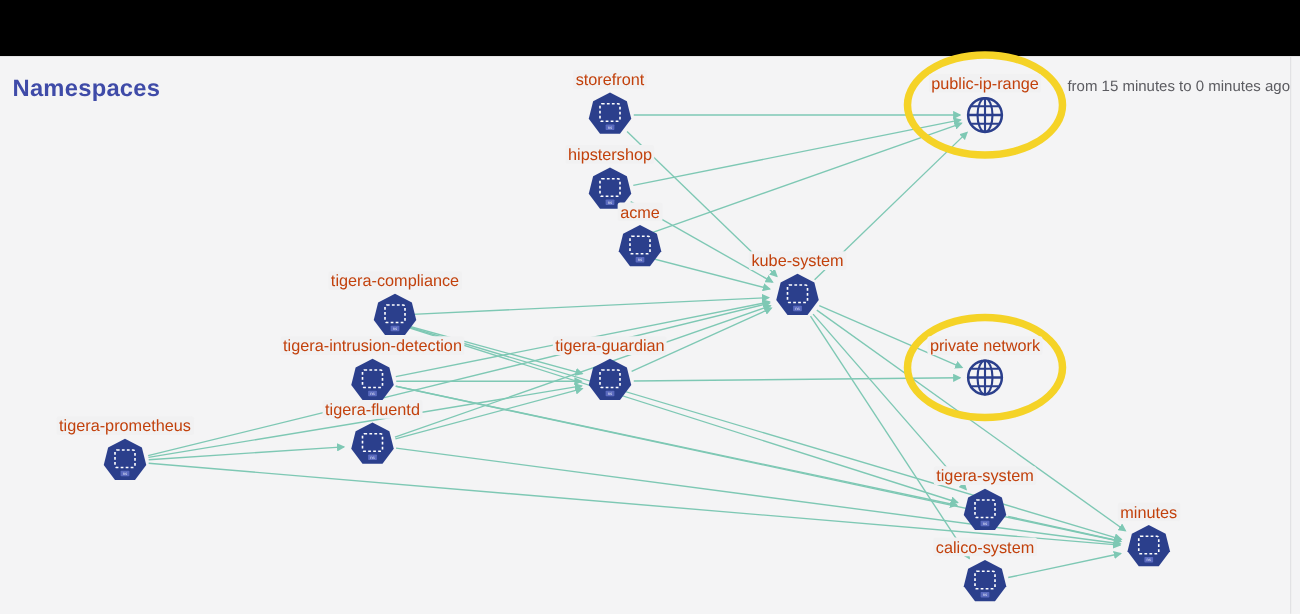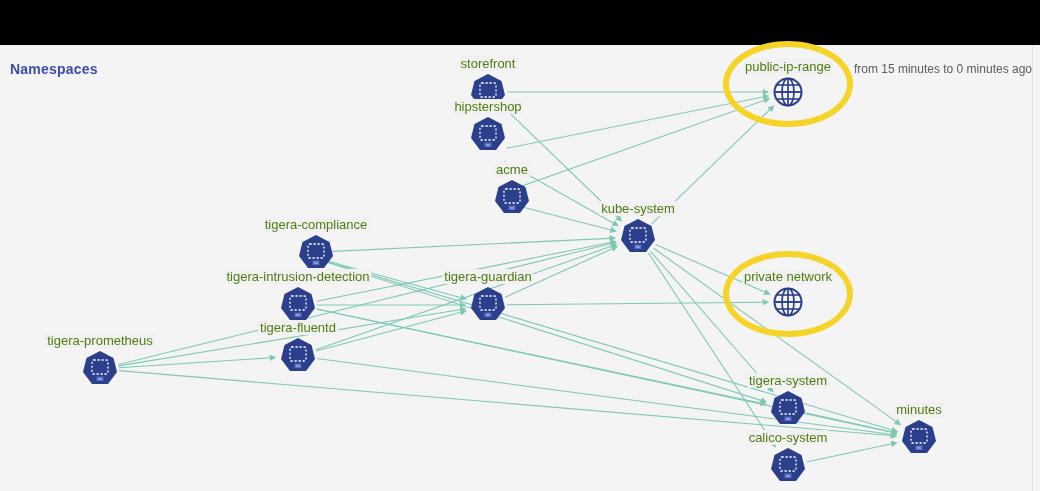--- a/index.html
+++ b/index.html
@@ -12,31 +12,31 @@
   #topbar{
     position:absolute;left:0;top:0;width:1040px;height:45px;background:#000;
   }
   #canvas{
     position:absolute;left:0;top:45px;width:1040px;height:446px;
     background:#f4f4f5;
   }
   #graph-svg{position:absolute;left:0;top:0;width:1040px;height:446px;}
   #title{
     position:absolute;left:10px;top:61px;
-    font-size:14px;font-weight:bold;color:#3f4ba8;letter-spacing:.2px;
+    font-size:19px;font-weight:bold;color:#3f4ba8;letter-spacing:.2px;
   }
   #timerange{
     position:absolute;right:8px;top:62px;
     font-size:12px;color:#5b5b60;
   }
   .node{position:absolute;transform:translate(-50%,-50%);}
   .node-label{
     position:absolute;left:50%;transform:translateX(-50%);
     bottom:100%;margin-bottom:2px;
-    white-space:nowrap;font-size:13px;color:#4d7c0f;
+    white-space:nowrap;font-size:13px;color:#c2410c;
     background:#f1f1f2;padding:0 2px;border-radius:2px;
   }
   .ns-ico{display:block;}
   .globe-ico{display:block;}
   #right-rule{
     position:absolute;right:7px;top:45px;width:1px;height:446px;background:#e2e2e4;
   }
 </style>
 </head>
 <body>
@@ -85,21 +85,21 @@
       <div class="node-label">storefront</div>
       <div>
         <svg class="ns-ico" width="38" height="38" viewBox="0 0 38 38">
           <polygon points="19,1 32.5,8 36,22 27,34 11,34 2,22 5.5,8" fill="#2b3f8c"></polygon>
           <rect x="11" y="10" width="16" height="14" fill="none" stroke="#ffffff" stroke-width="1.3" stroke-dasharray="2.2 1.8" rx="1.5"></rect>
           <rect x="15.5" y="26.5" width="7" height="4.5" fill="#5b6bbf" rx="0.6"></rect>
           <text x="19" y="30.2" font-size="3.4" fill="#dfe3f5" text-anchor="middle" font-family="Liberation Sans, sans-serif">ns</text>
         </svg>
       </div>
     </div>
-    <div class="node" style="left: 488px; top: 90px;">
+    <div class="node" style="left: 488px; top: 107px;">
       <div class="node-label">hipstershop</div>
       <div>
         <svg class="ns-ico" width="38" height="38" viewBox="0 0 38 38">
           <polygon points="19,1 32.5,8 36,22 27,34 11,34 2,22 5.5,8" fill="#2b3f8c"></polygon>
           <rect x="11" y="10" width="16" height="14" fill="none" stroke="#ffffff" stroke-width="1.3" stroke-dasharray="2.2 1.8" rx="1.5"></rect>
           <rect x="15.5" y="26.5" width="7" height="4.5" fill="#5b6bbf" rx="0.6"></rect>
           <text x="19" y="30.2" font-size="3.4" fill="#dfe3f5" text-anchor="middle" font-family="Liberation Sans, sans-serif">ns</text>
         </svg>
       </div>
     </div>

